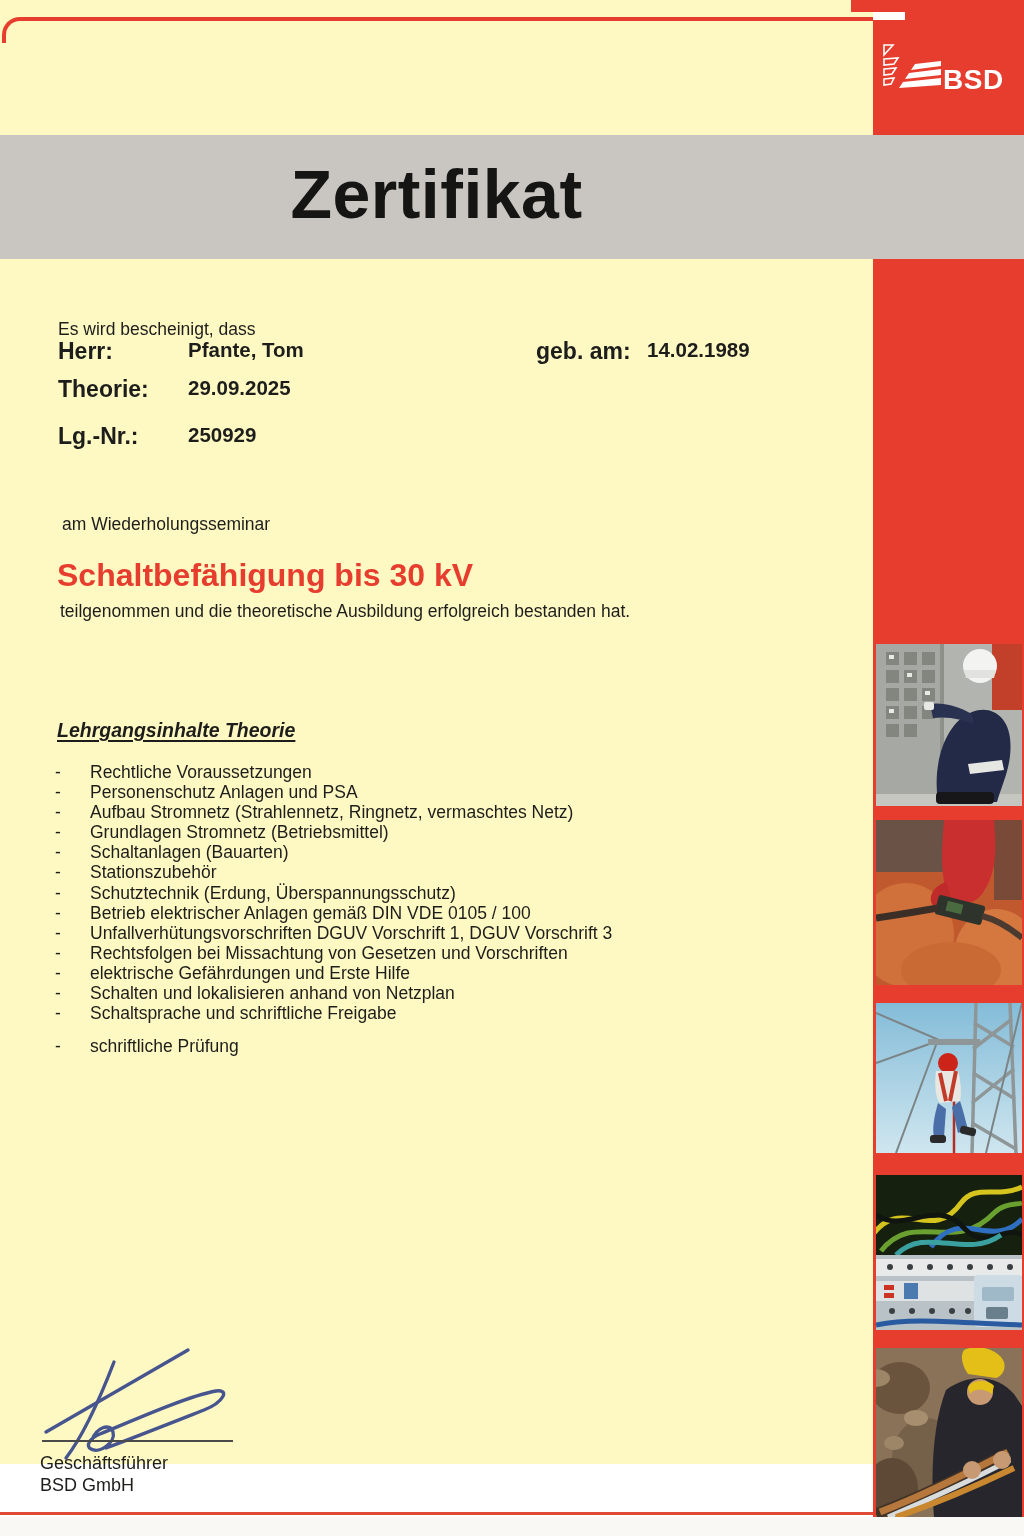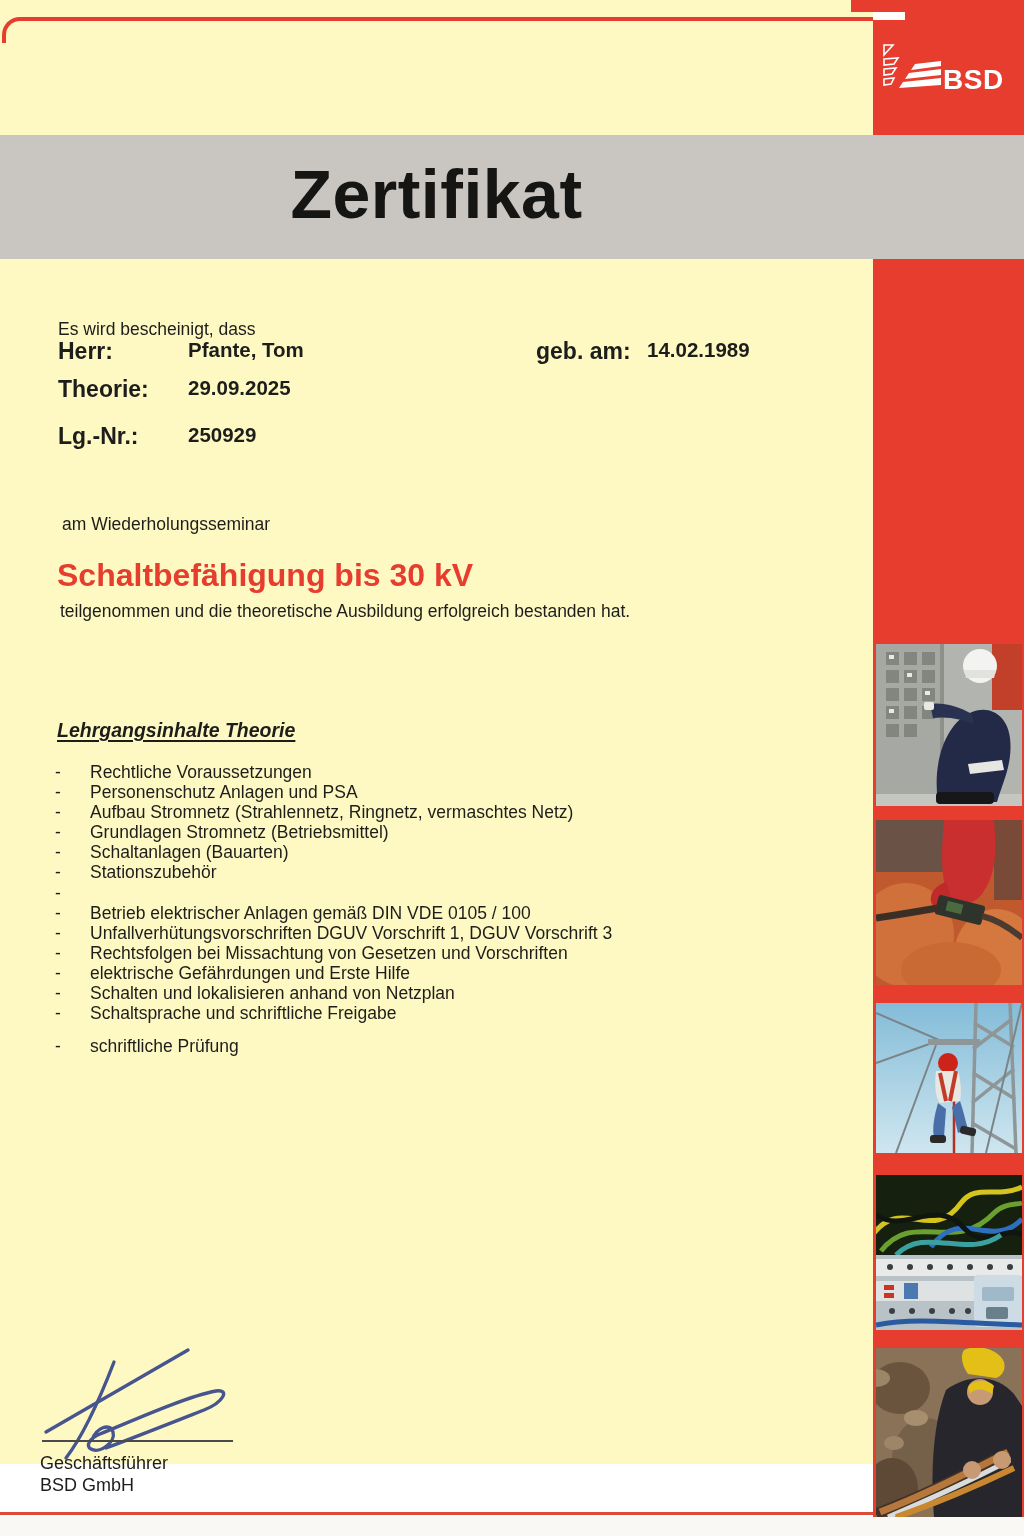--- a/index.html
+++ b/index.html
@@ -127,21 +127,21 @@
 
   <div class="txt contents-heading">Lehrgangsinhalte Theorie</div>
 
   <div class="items">
     <div class="item"><span class="dash">-</span><span>Rechtliche Voraussetzungen</span></div>
     <div class="item"><span class="dash">-</span><span>Personenschutz Anlagen und PSA</span></div>
     <div class="item"><span class="dash">-</span><span>Aufbau Stromnetz (Strahlennetz, Ringnetz, vermaschtes Netz)</span></div>
     <div class="item"><span class="dash">-</span><span>Grundlagen Stromnetz (Betriebsmittel)</span></div>
     <div class="item"><span class="dash">-</span><span>Schaltanlagen (Bauarten)</span></div>
     <div class="item"><span class="dash">-</span><span>Stationszubehör</span></div>
-    <div class="item"><span class="dash">-</span></div>
+    <div class="item"><span class="dash">-</span><span>Schutztechnik (Erdung, Überspannungsschutz)</span></div>
     <div class="item"><span class="dash">-</span><span>Betrieb elektrischer Anlagen gemäß DIN VDE 0105 / 100</span></div>
     <div class="item"><span class="dash">-</span><span>Unfallverhütungsvorschriften DGUV Vorschrift 1, DGUV Vorschrift 3</span></div>
     <div class="item"><span class="dash">-</span><span>Rechtsfolgen bei Missachtung von Gesetzen und Vorschriften</span></div>
     <div class="item"><span class="dash">-</span><span>elektrische Gefährdungen und Erste Hilfe</span></div>
     <div class="item"><span class="dash">-</span><span>Schalten und lokalisieren anhand von Netzplan</span></div>
     <div class="item"><span class="dash">-</span><span>Schaltsprache und schriftliche Freigabe</span></div>
   </div>
 
   <div class="final-item">
     <div class="item"><span class="dash">-</span><span>schriftliche Prüfung</span></div>

